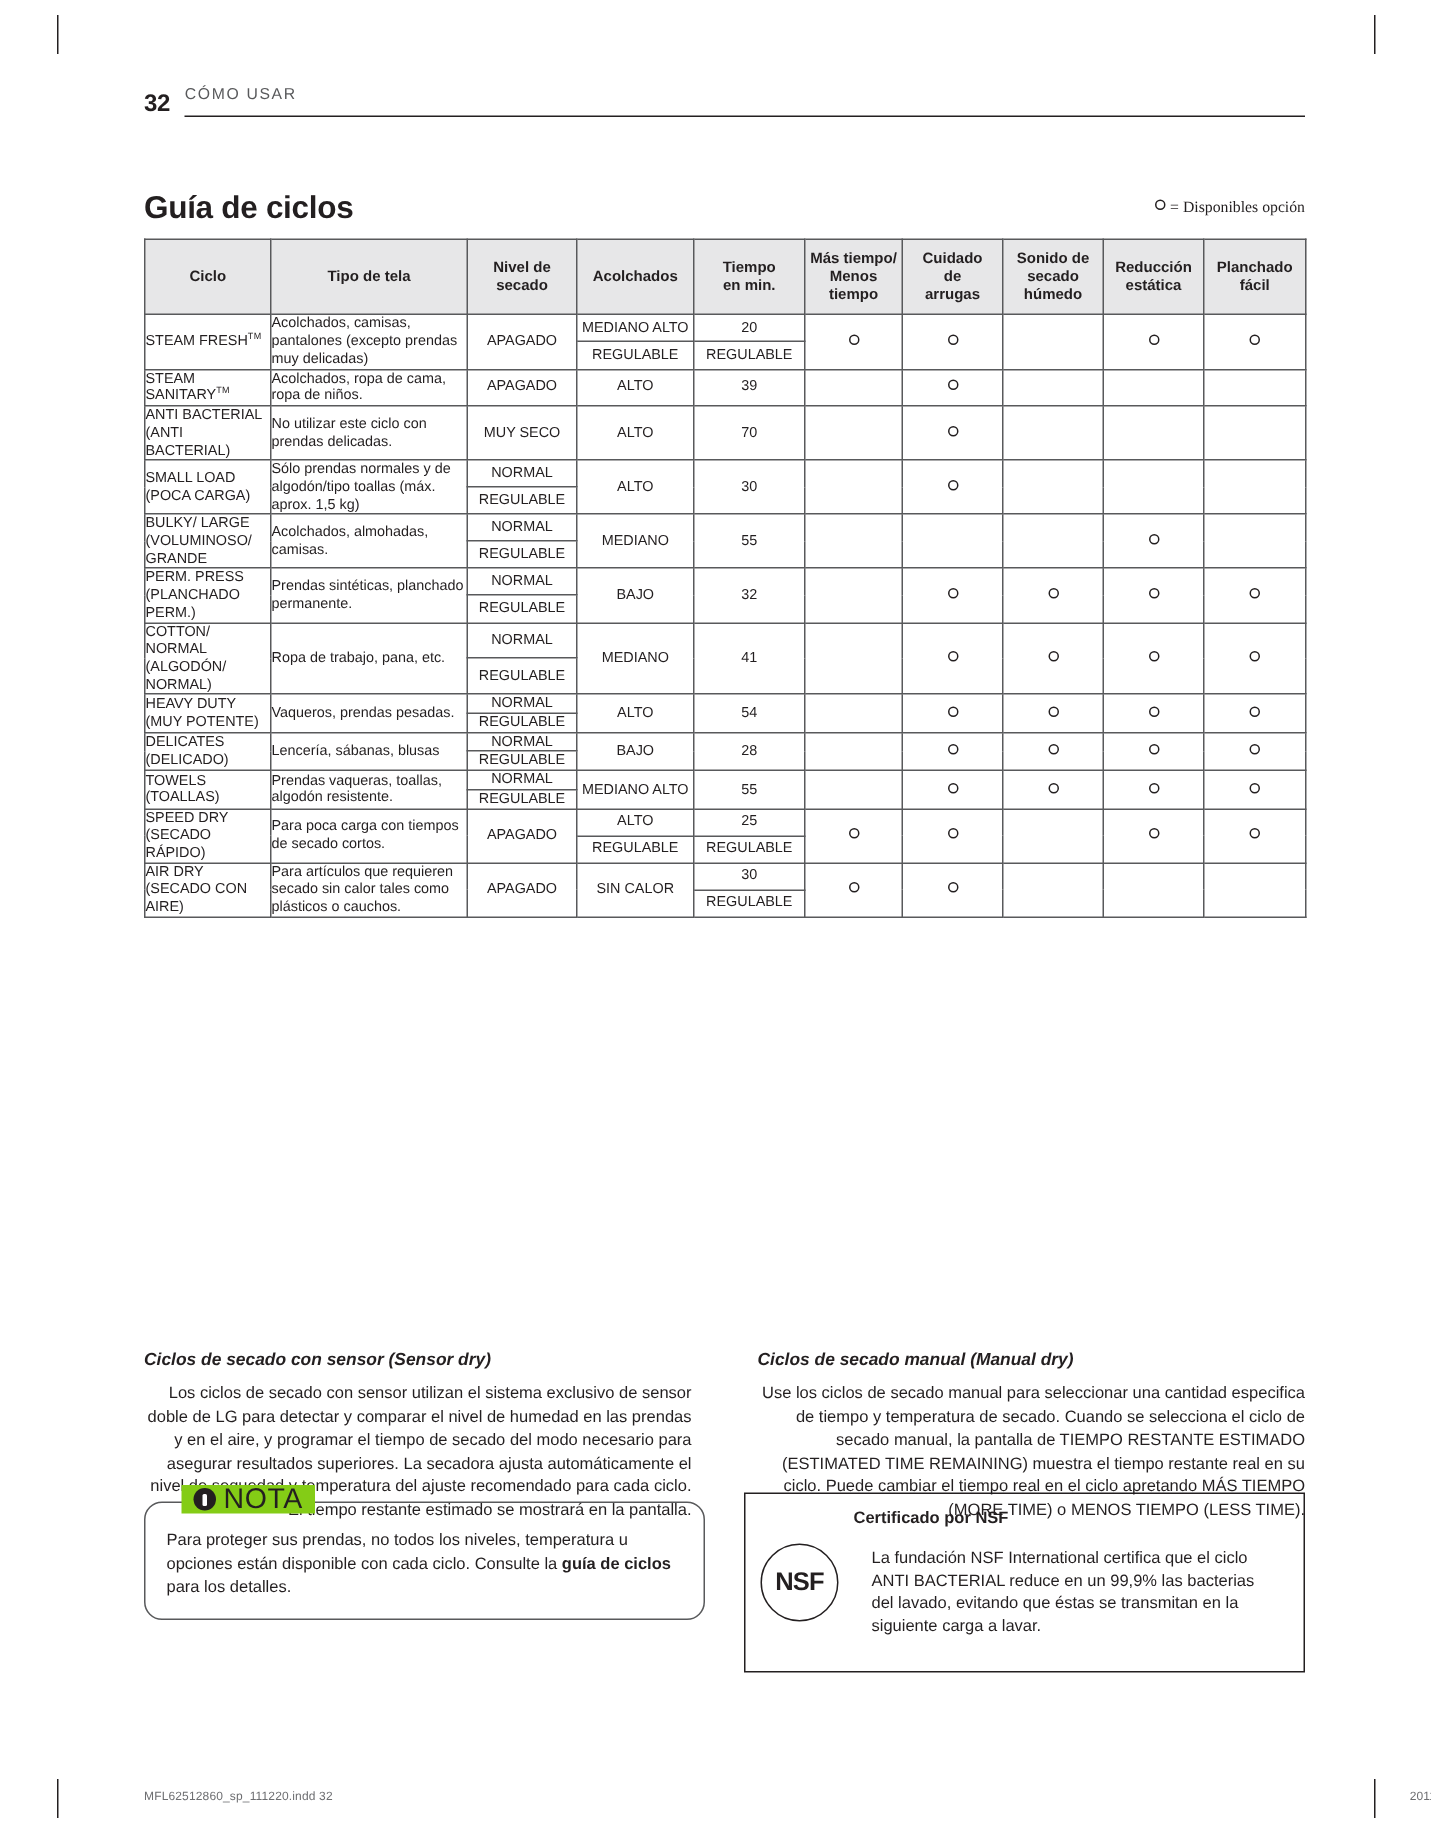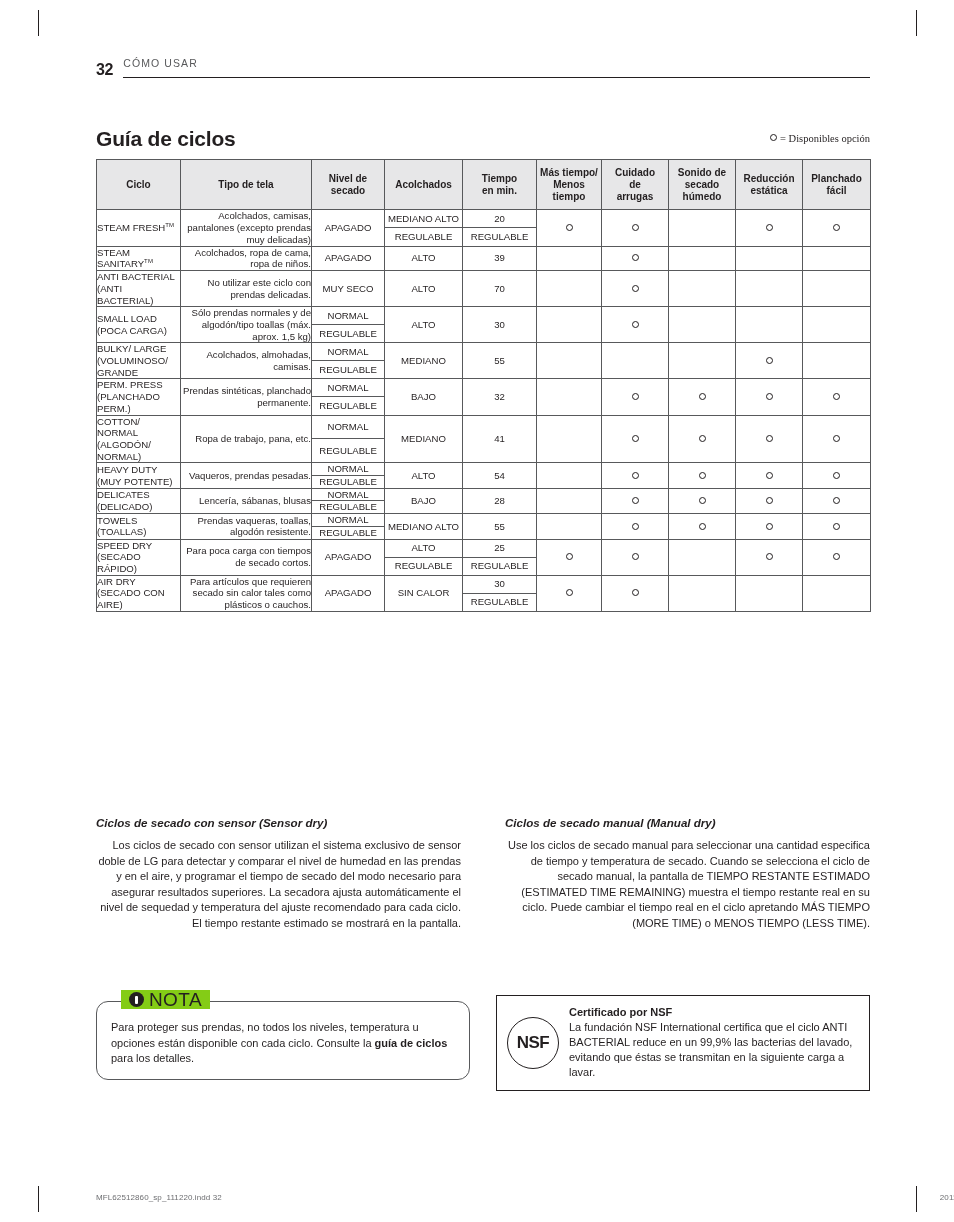--- a/index.html
+++ b/index.html
@@ -118,21 +118,21 @@
   .c-static  { width: 67px; }
   .c-iron    { width: 68px; }
 
   td.cycle {
     text-align: left;
     padding: 5px 4px 5px 7px;
     font-size: 9.4px;
     line-height: 1.3;
   }
   td.fabric {
-    text-align: right;
+    text-align: left;
     padding: 5px 6px 5px 7px;
     font-size: 9.8px;
     line-height: 1.3;
   }
   td.ctr {
     text-align: center;
     padding: 5px 2px;
     font-size: 9.6px;
   }
   td.sub {
@@ -165,21 +165,21 @@
     box-sizing: border-box;
     margin-right: 3px;
     position: relative;
     top: -1px;
   }
 
   
   .cols {
     position: absolute;
     left: 0;
-    top: 816px;
+    top: 900px;
     width: 774px;
     display: flex;
     gap: 44px;
   }
   .col { width: 374px; }
   .col h3 {
     margin: 0 0 8px 0;
     font-size: 11.6px;
     font-weight: bold;
     font-style: italic;
@@ -273,21 +273,21 @@
   }
   .nsf-text { flex: 1; }
   .nsf-title {
     font-size: 11px;
     font-weight: bold;
     line-height: 1.35;
   }
   .nsf-body {
     font-size: 11px;
     line-height: 1.38;
-    margin: 0;
+    margin: 12px;
   }
 
   
   .footer {
     position: absolute;
     left: 0;
     top: 1193px;
     width: 932px;
     display: flex;
     justify-content: space-between;

